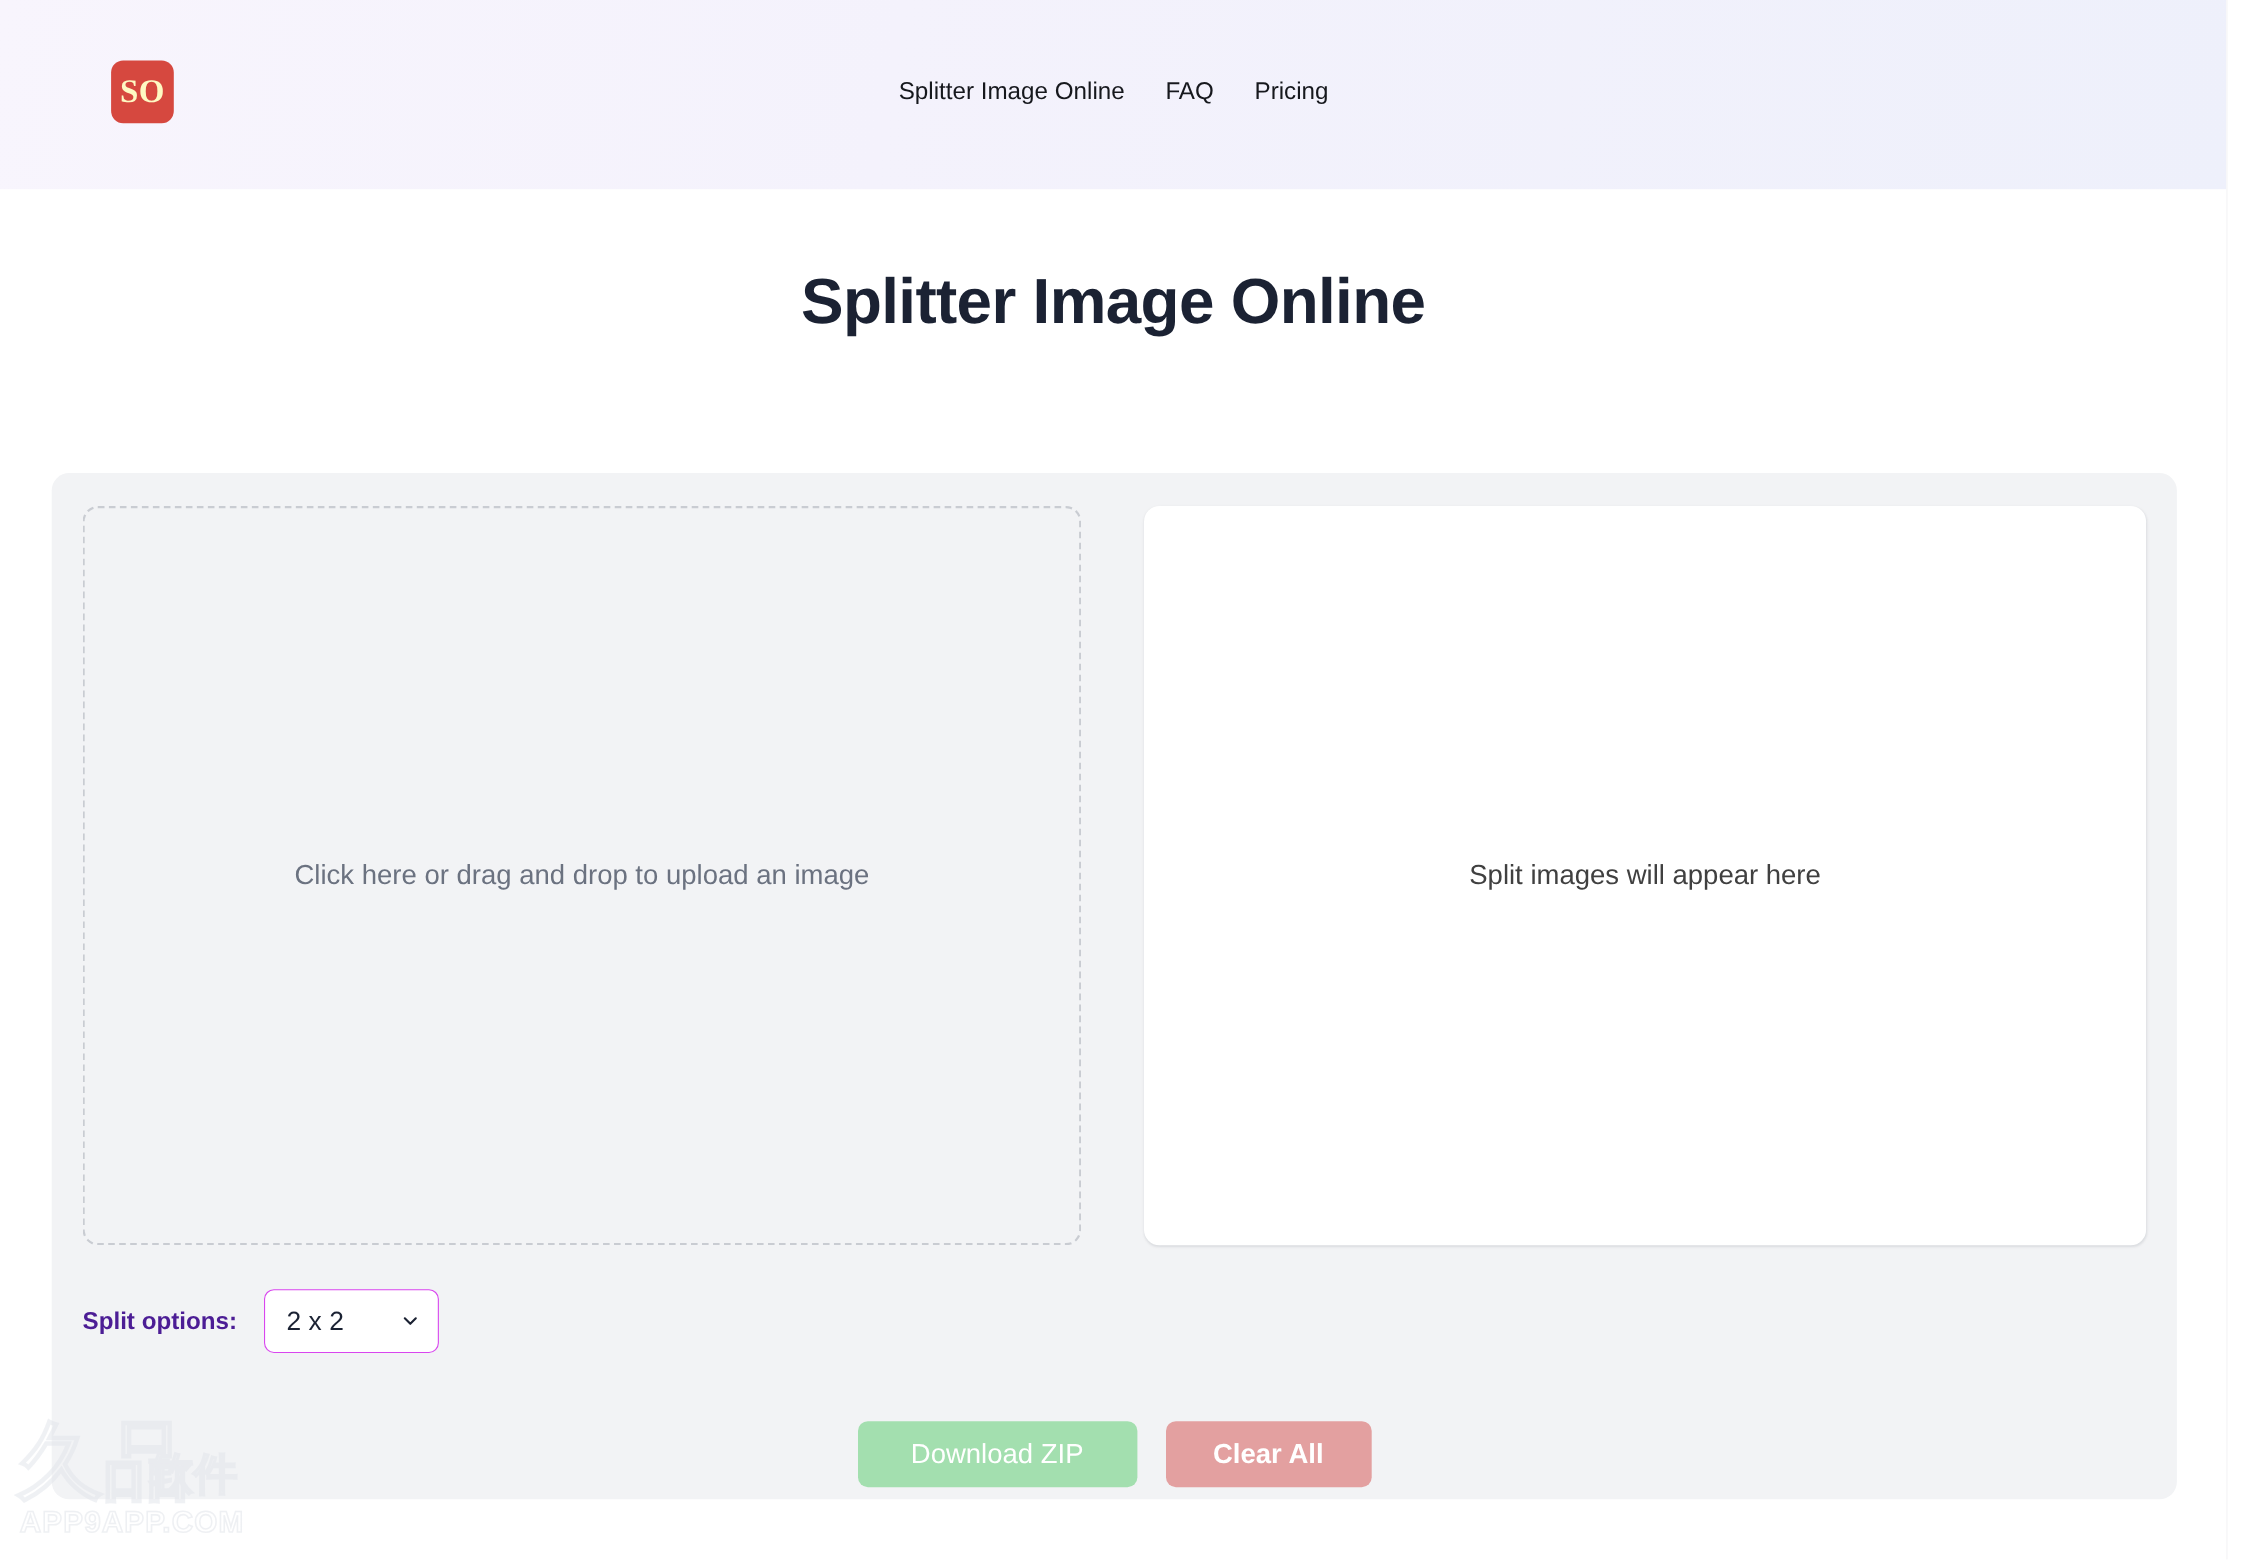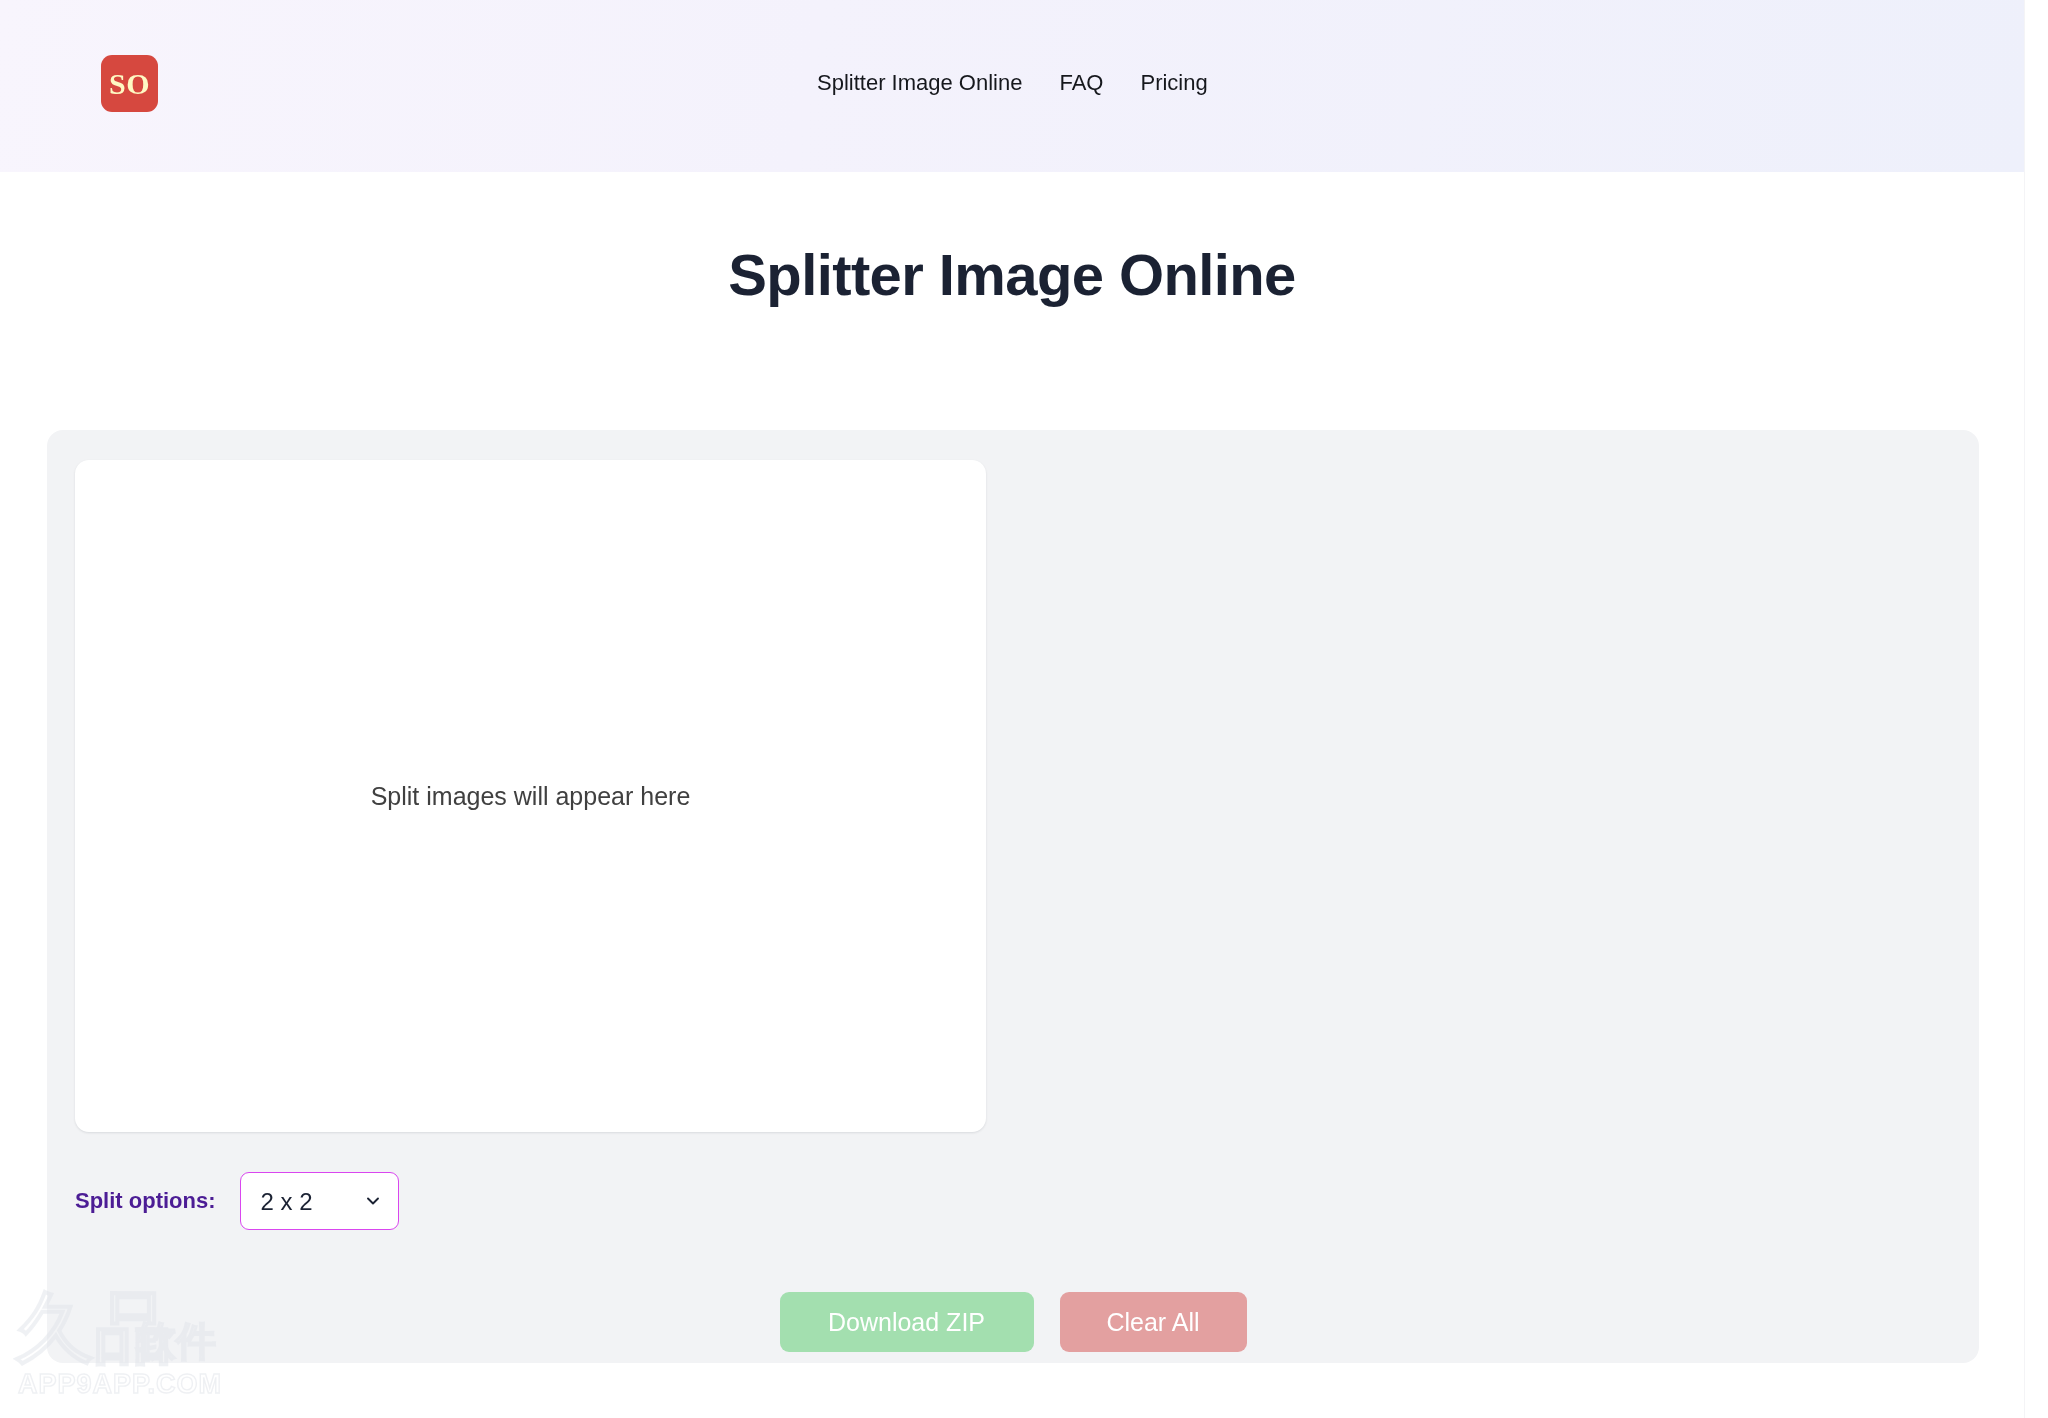--- a/index.html
+++ b/index.html
@@ -241,21 +241,21 @@
     color: #ffffff;
     cursor: pointer;
     display: flex;
     align-items: center;
     justify-content: center;
     padding: 0 34px;
     white-space: nowrap;
   }
   .btn-split    { background: #a4baef; min-width: 220px; }
   .btn-download { background: #a3dfaf; min-width: 254px; }
-  .btn-clear    { background: #e3a0a0; min-width: 187px; }
+  .btn-clear    { background: #e3a0a0; min-width: 187px; font-weight: bold; }
 
   
   .scroll-gutter {
     position: absolute;
     top: 0;
     right: 0;
     width: 24px;
     height: 1418px;
     background: #ffffff;
     border-left: 1px solid #f4f4f6;
@@ -280,20 +280,23 @@
 
     </div>
   </header>
 
   <h1 class="page-title">Splitter Image Online</h1>
 
   <section class="tool-card">
 
     <div class="panels">
 
+      <div class="dropzone">
+        <span class="dropzone-text">Click here or drag and drop to upload an image</span>
+      </div>
 
       <div class="results">
         <span class="results-text">Split images will appear here</span>
       </div>
 
     </div>
 
     <div class="options-row">
       <span class="options-label">Split options:</span>
 

